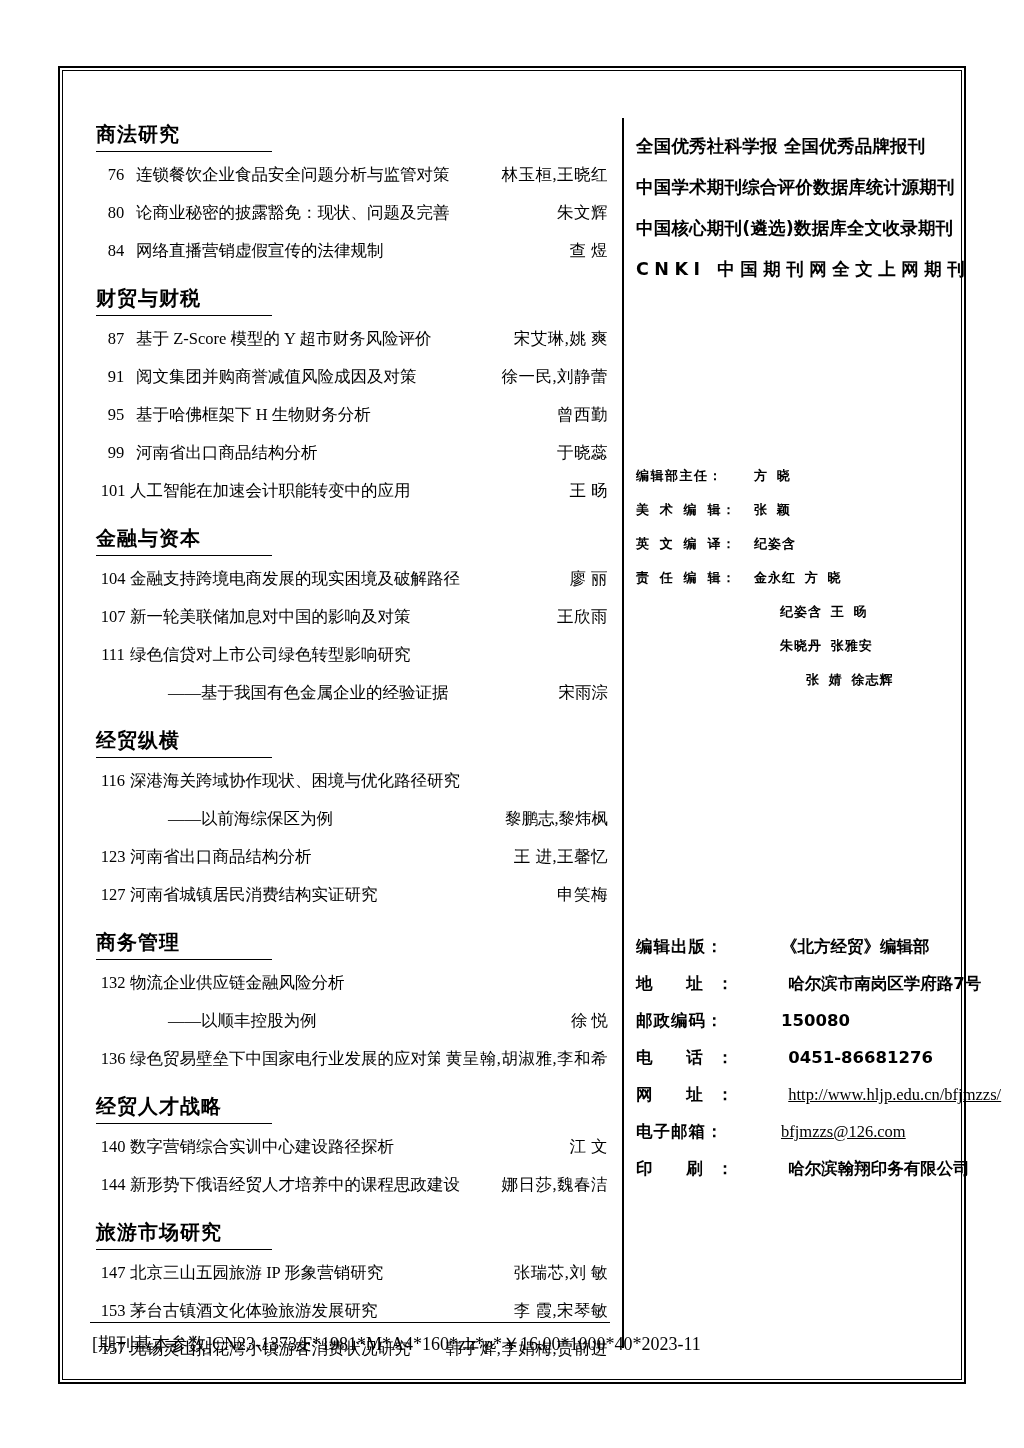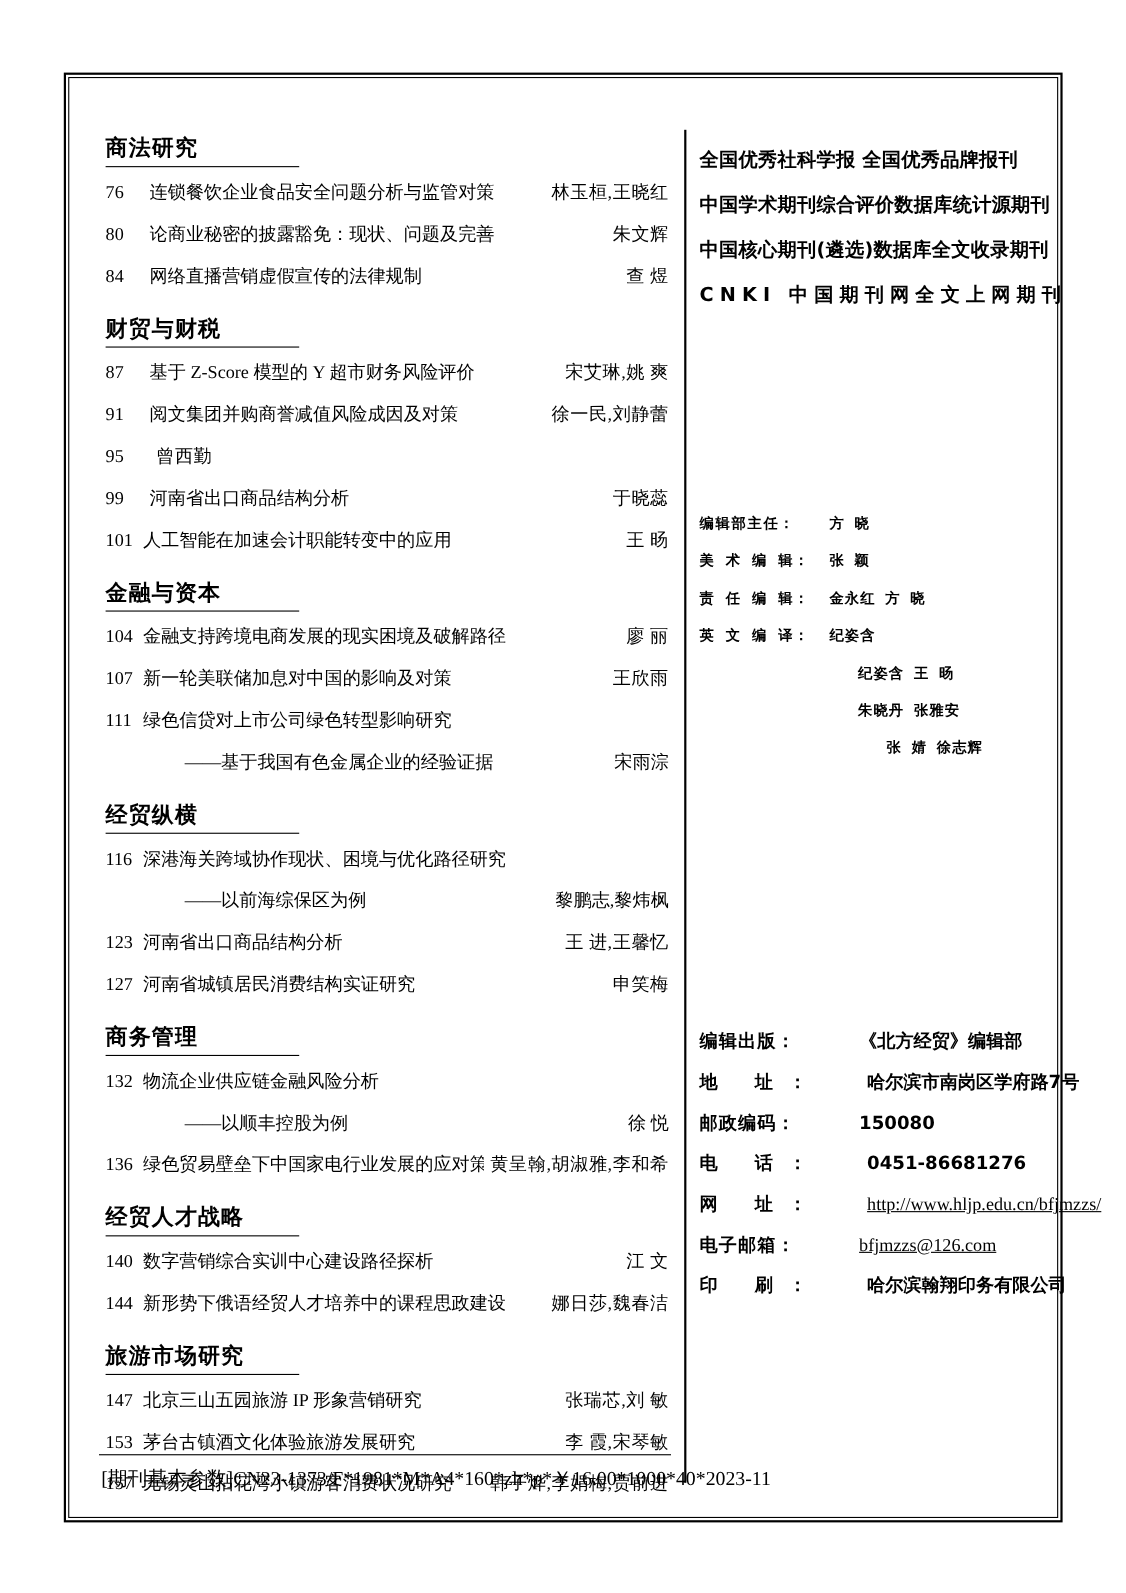--- a/index.html
+++ b/index.html
@@ -86,21 +86,21 @@
   .entry {
     display: flex;
     align-items: baseline;
     font-size: 16.5px;
     line-height: 38px;
     white-space: nowrap;
   }
   .entry .pg {
     width: 40px;
     flex: 0 0 40px;
-    text-align: left;
+    text-align: center;
     font-family: "Liberation Serif", serif;
   }
   .entry .pg.wide {
     width: 34px;
     flex: 0 0 34px;
   }
   .entry .ttl {
     flex: 1 1 auto;
     overflow: hidden;
     text-overflow: clip;
@@ -234,20 +234,21 @@
       <div class="sec"><div class="sec-title">财贸与财税</div><div class="sec-rule"></div><div class="entry">
           <span class="pg">87</span>
           <span class="ttl">基于 Z-Score 模型的 Y 超市财务风险评价</span>
           <span class="auth">宋艾琳,姚 爽</span>
         </div><div class="entry">
           <span class="pg">91</span>
           <span class="ttl">阅文集团并购商誉减值风险成因及对策</span>
           <span class="auth">徐一民,刘静蕾</span>
         </div><div class="entry">
           <span class="pg">95</span>
+          <span class="ttl">基于哈佛框架下 H 生物财务分析</span>
           <span class="auth">曾西勤</span>
         </div><div class="entry">
           <span class="pg">99</span>
           <span class="ttl">河南省出口商品结构分析</span>
           <span class="auth">于晓蕊</span>
         </div><div class="entry">
           <span class="pg wide">101</span>
           <span class="ttl">人工智能在加速会计职能转变中的应用</span>
           <span class="auth">王 旸</span>
         </div></div>
@@ -329,28 +330,28 @@
     <div class="staff" id="staff-root">
         <div class="staff-row">
           <span class="lbl">编辑部主任：</span>
           <span class="val">方  晓</span>
         </div>
         <div class="staff-row">
           <span class="lbl">美 术 编 辑：</span>
           <span class="val">张  颖</span>
         </div>
         <div class="staff-row">
+          <span class="lbl">英 文 编 译：</span>
+          <span class="val">纪姿含</span>
+        </div>
+        <div class="staff-row">
           <span class="lbl">责 任 编 辑：</span>
           <span class="val">金永红  方  晓</span>
         </div>
         <div class="staff-row">
-          <span class="lbl">英 文 编 译：</span>
-          <span class="val">纪姿含</span>
-        </div>
-        <div class="staff-row">
           <span class="lbl"></span>
           <span class="val indent">纪姿含  王  旸</span>
         </div>
         <div class="staff-row">
           <span class="lbl"></span>
           <span class="val indent">朱晓丹  张雅安</span>
         </div>
         <div class="staff-row">
           <span class="lbl"></span>
           <span class="val indent2">张  婧  徐志辉</span>

